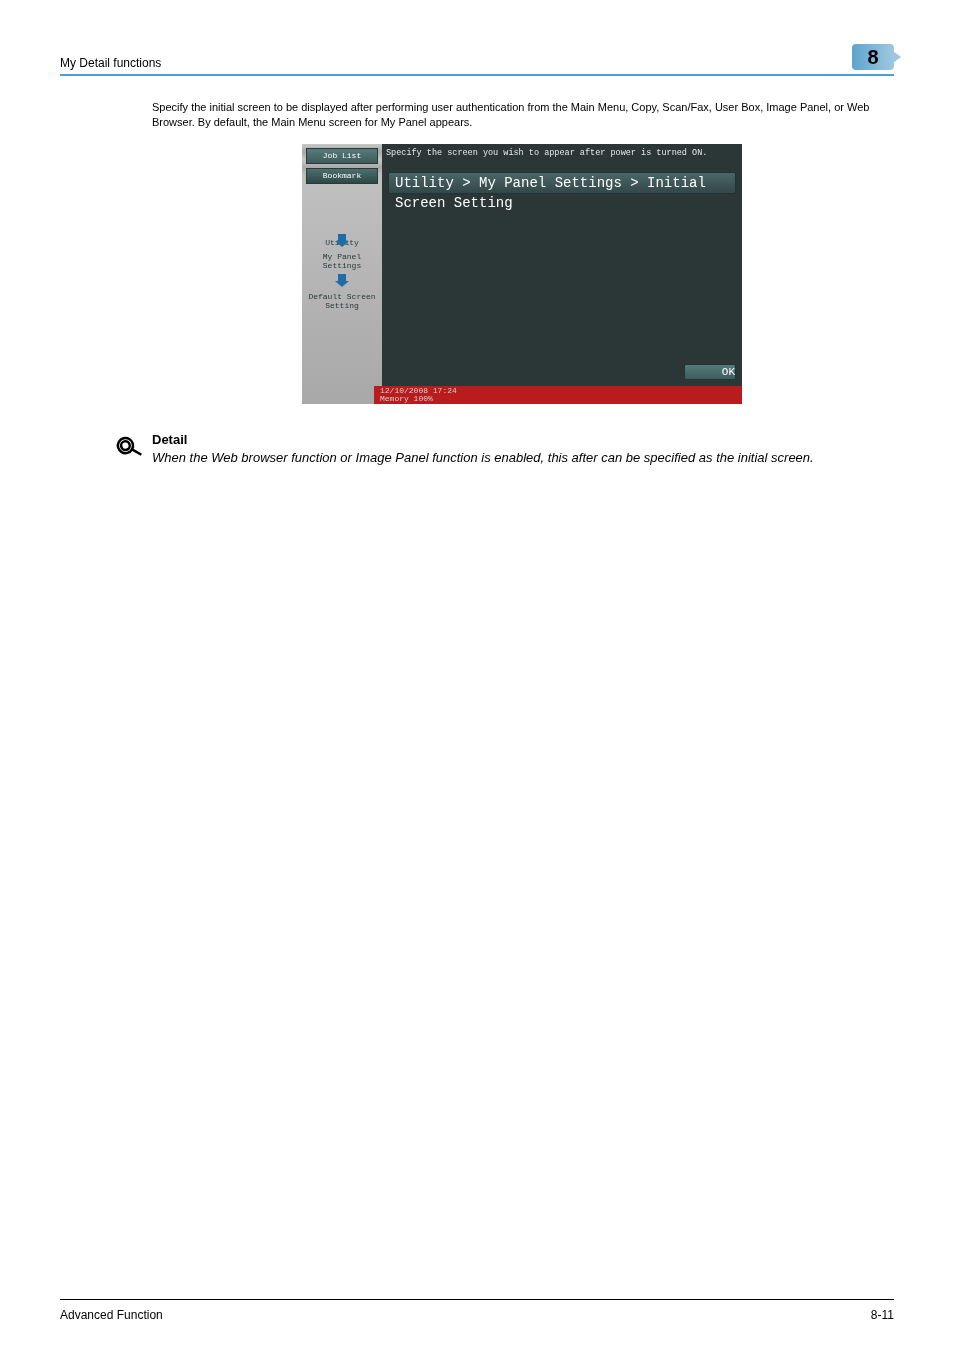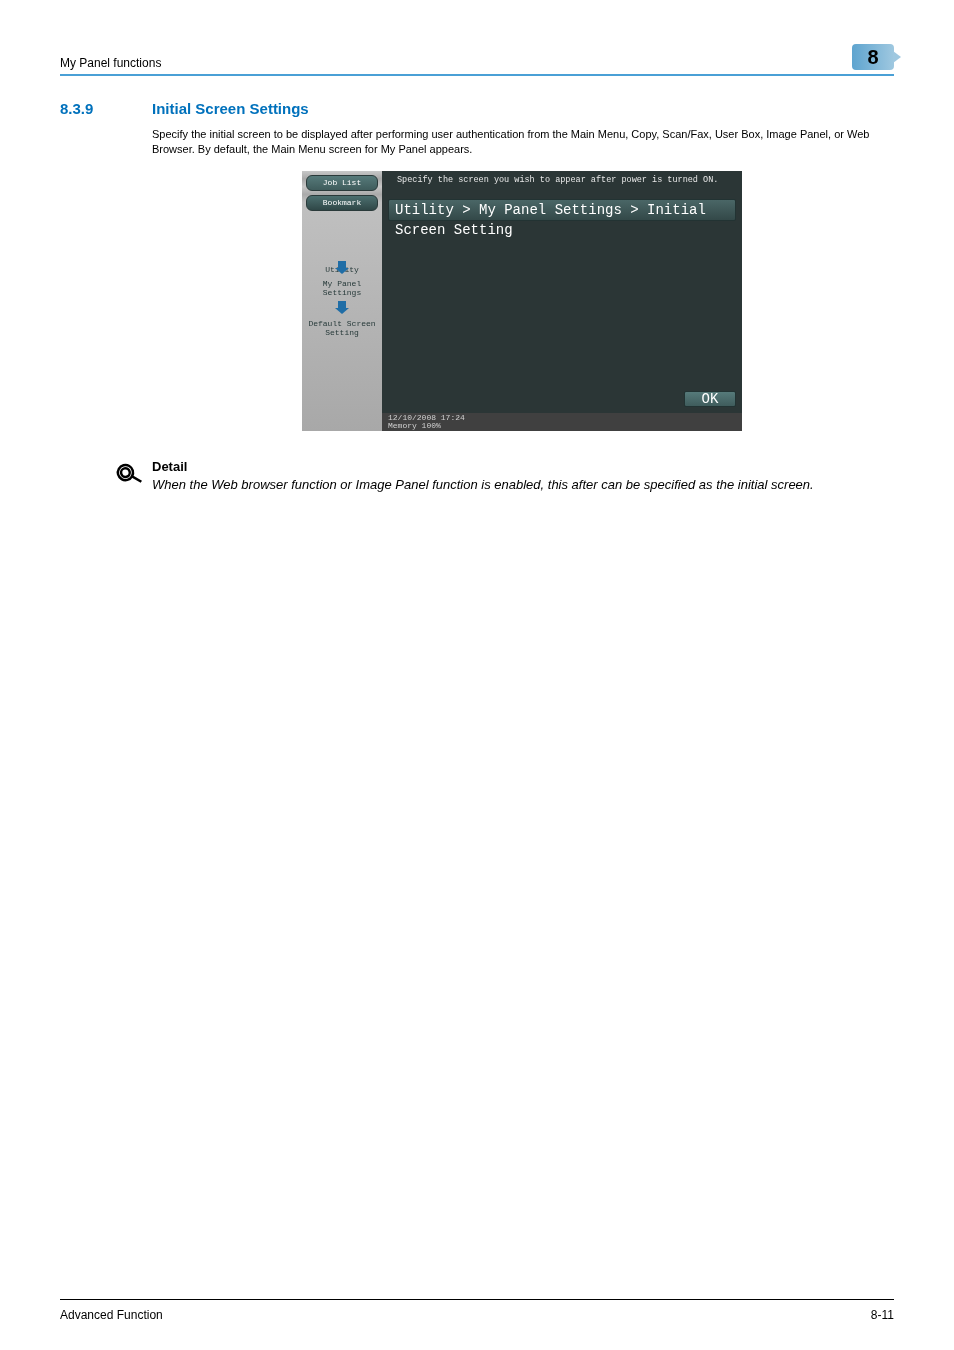--- a/index.html
+++ b/index.html
@@ -34,53 +34,53 @@
   
   .panel-wrap { display: flex; justify-content: center; margin-bottom: 28px; }
   .panel {
     width: 440px; height: 260px; position: relative;
     font-family: "Courier New", monospace;
   }
   .panel-side { position: absolute; left: 0; top: 0; bottom: 0; width: 80px;
     background: linear-gradient(to bottom, #c7c8c8 0%, #a8a8a8 3%, #c7c7c7 6%, #aaaaaa 9%, #c0c0c0 12%, #a8a8a8 100%);
   }
   .panel-main { position: absolute; left: 80px; right: 0; top: 0; bottom: 18px; background: #2b3636; }
-  .panel-footer { position: absolute; left: 80px; right: 0; bottom: 0; height: 18px; background: #404040; display:flex; justify-content: space-between; }
+  .panel-footer { position: absolute; left: 72px; right: 0; bottom: 0; height: 18px; background: #b91c1c; display:flex; justify-content: space-between; }
 
   .pbtn {
     position: absolute; left: 4px; width: 72px; height: 16px;
     background: linear-gradient(to bottom, #567a7a, #3f5c5c);
-    border: 1px solid #2a3a3a; border-radius: 6px;
+    border: 1px solid #2a3a3a; border-radius: 0;
     color: #fff; font-size: 8px; line-height: 14px; text-align: center;
   }
   .pbtn.sel { background: linear-gradient(to bottom, #4c6f6f, #2f4747); }
   .plabel {
     position: absolute; left: 4px; width: 72px; color: #273a3a; font-size: 8px; text-align: center;
   }
   .darrow { position:absolute; left: 36px; width:8px; height:8px; background:#1f6da6; }
   .darrow::after { content:""; position:absolute; left:-3px; bottom:-5px; border-left:7px solid transparent; border-right:7px solid transparent; border-top:6px solid #1f6da6; }
 
-  .pmsg { position:absolute; left:4px; top:4px; color:#e8e8e8; font-size:8.5px;margin-left:11px; }
+  .pmsg { position:absolute; left:4px; top:4px; color:#e8e8e8; font-size:8.5px; }
   .pcrumb-bar {
     position:absolute; left:6px; top:28px; right:6px; height:22px;
     background: linear-gradient(to bottom, #4a6666, #334848);
     border:1px solid #223333; border-radius:2px;
     color:#fff; font-size:14px; line-height:20px; padding-left:6px;
   }
   .optgrid { position:absolute; left:16px; top:74px; right:16px; display:grid; grid-template-columns: repeat(3,1fr); column-gap:16px; row-gap:16px; }
   .optbtn {
     height:18px; background: linear-gradient(to bottom, #567a7a, #3f5c5c);
     border:1px solid #223333; border-radius:2px;
     color:#fff; font-size:8.5px; line-height:16px; text-align:center;
   }
   .optbtn.active { background: linear-gradient(to bottom, #5a8a8a, #3a6262); border-color:#1a2a2a; box-shadow: inset 0 0 0 1px #8fbaba; }
   .okbtn {
     position:absolute; right:6px; bottom:6px; width:52px; height:16px;
     background: linear-gradient(to bottom, #567a7a, #3f5c5c);
-    border:1px solid #223333; border-radius:2px; color:#fff; font-size:14px; line-height:14px; text-align:center;
+    border:1px solid #223333; border-radius:2px; color:#fff; font-size:11px; line-height:14px; text-align:right;
   }
   .foot-left { color:#d0d0d0; font-size:8px; padding:1px 6px; line-height:8px; }
 
   
   .detail-row { display:flex; margin-top:6px; }
   .mag-col { width: 92px; display:flex; justify-content:flex-end; padding-right:10px; padding-top:2px; }
   .mag-icon { font-size:26px; color:#000; font-weight:bold; transform: rotate(-15deg); }
   .detail-body { flex:1; font-size:13px; }
   .detail-label { font-weight:bold; margin-bottom:2px; }
   .detail-text { font-style:italic; line-height:1.35; }
@@ -88,31 +88,27 @@
   
   .page-foot-line { position:absolute; left:60px; right:60px; bottom:50px; height:1px; background:#000; }
   .page-foot { position:absolute; left:60px; right:60px; bottom:28px; display:flex; justify-content:space-between; font-size:12px; color:#000; }
 </style>
 </head>
 <body>
 
 <div class="page">
 
   <div class="run-head">
-    <div class="run-head-left">My Panel functions</div>
+    <div class="run-head-left">My Detail functions</div>
     <div class="chapter-bubble">
       <span class="num">8</span>
     </div>
   </div>
   <div class="hr"></div>
 
-  <div class="sect-row">
-    <div class="sect-num">8.3.9</div>
-    <div class="sect-title">Initial Screen Settings</div>
-  </div>
 
   <div class="body-indent">
     <p class="para">Specify the initial screen to be displayed after performing user authentication from the Main Menu, Copy, Scan/Fax, User Box, Image Panel, or Web Browser. By default, the Main Menu screen for My Panel appears.</p>
 
     <div class="panel-wrap">
       <div class="panel">
         <div class="panel-side">
           <div class="pbtn" style="top:4px">Job List</div>
           <div class="pbtn sel" style="top:24px">Bookmark</div>
 

